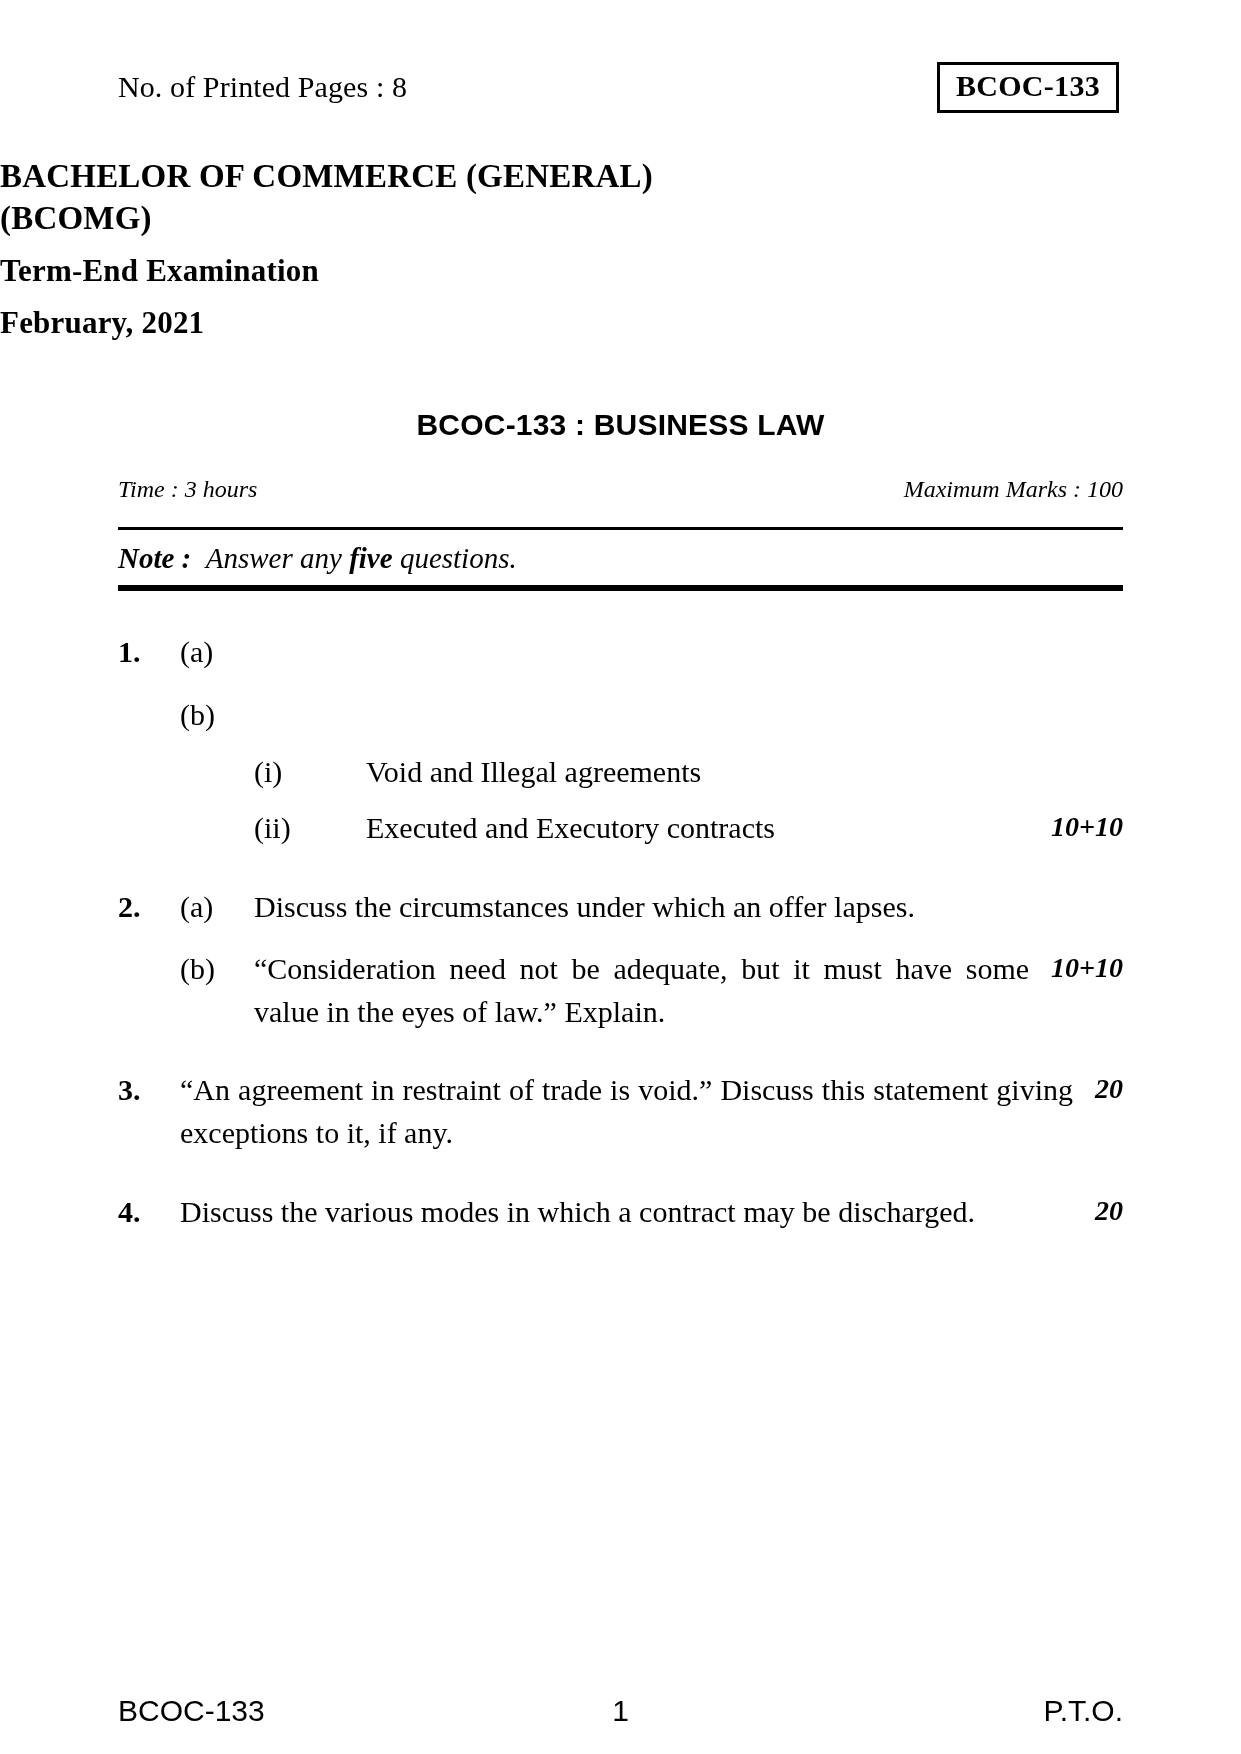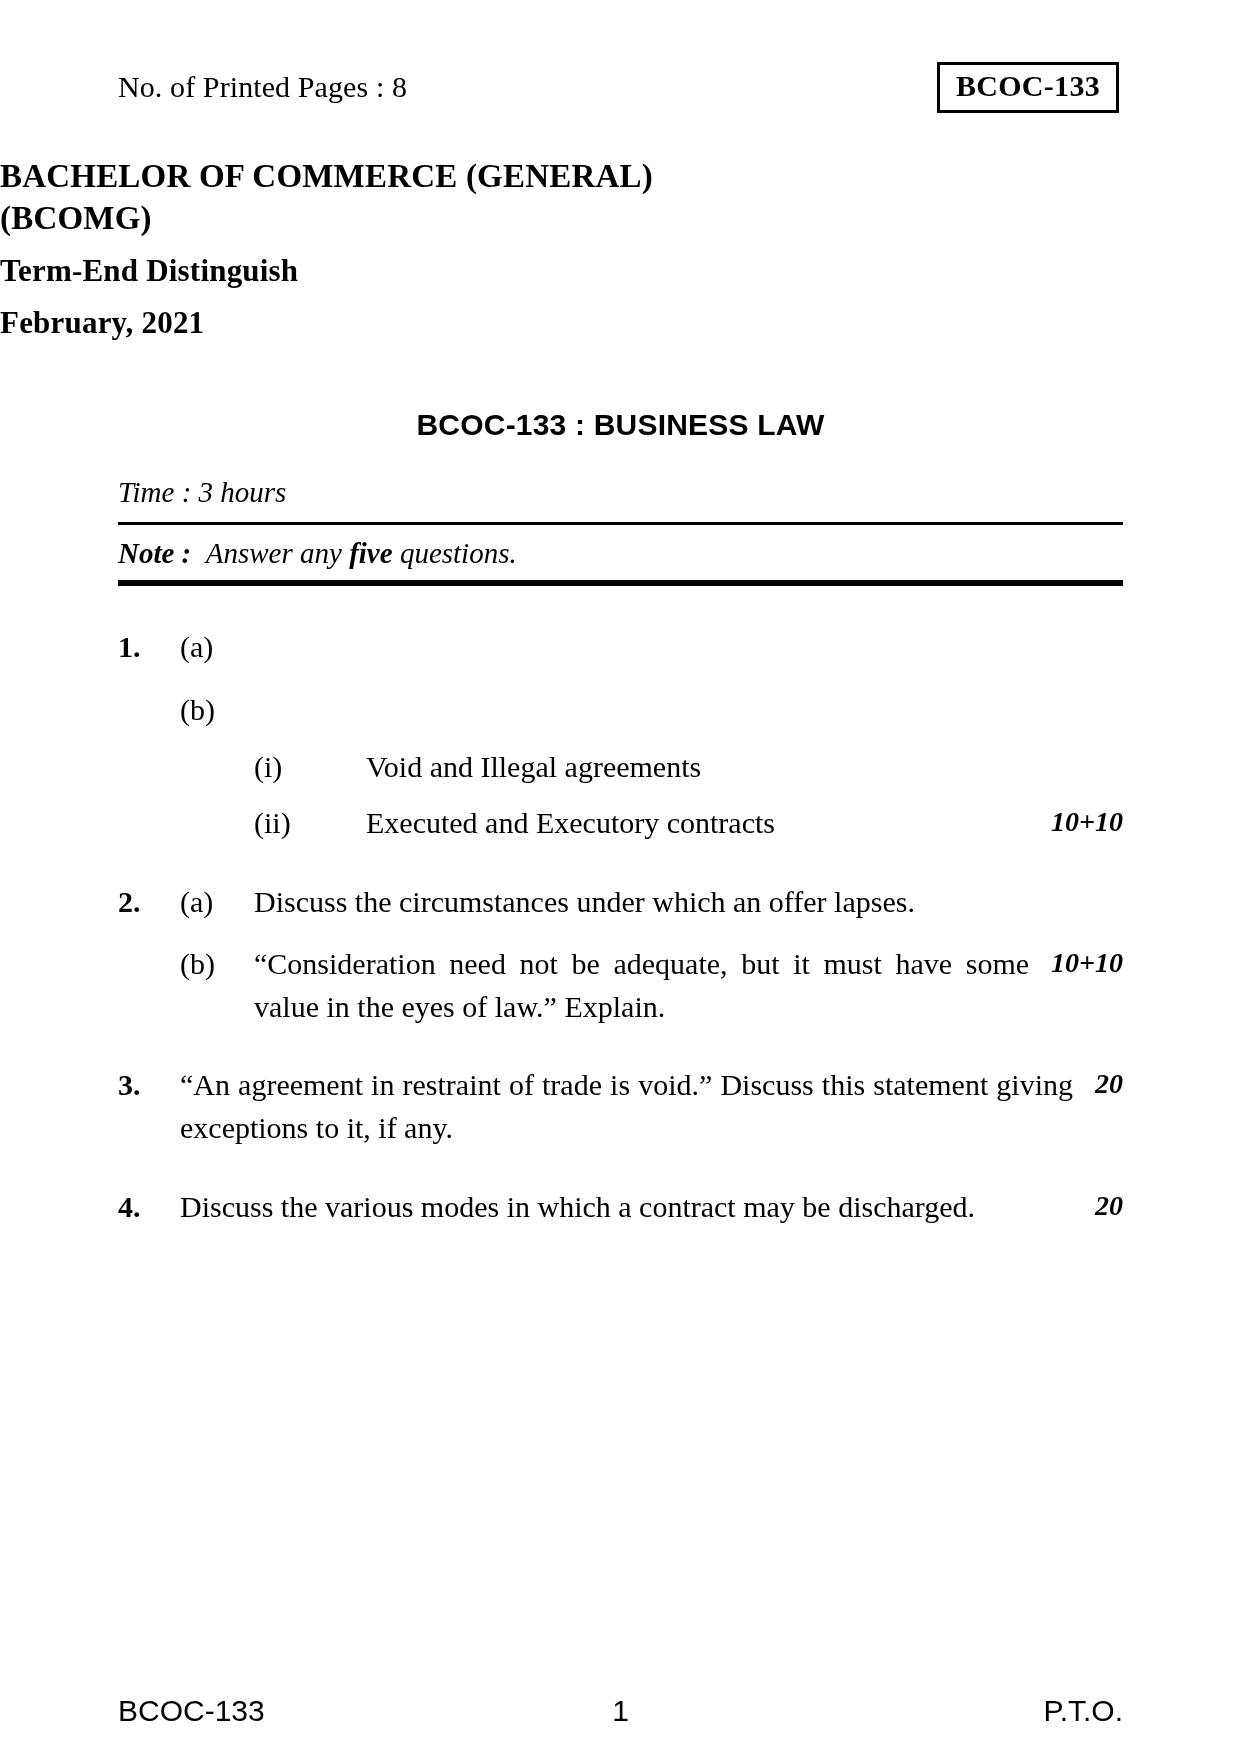--- a/index.html
+++ b/index.html
@@ -75,22 +75,22 @@
   
   .meta-wrap {
     margin: 34px 118px 0 118px;
   }
   .meta-row {
     display: flex;
     justify-content: space-between;
     align-items: baseline;
     font-family: "Liberation Serif", serif;
     font-style: italic;
-    font-size: 29px;
-    padding-bottom: 13px;
+    font-size: 24px;
+    padding-bottom: 24px;
   }
   .rule-single {
     border-top: 3px solid #000;
     margin-top: 0;
   }
   .note-row {
     font-family: "Liberation Serif", serif;
     font-style: italic;
     font-size: 29px;
     padding: 12px 0 10px 0;
@@ -190,29 +190,30 @@
 <div class="page">
 
   <div class="header-row">
     <div class="printed-pages">No. of Printed Pages : 8</div>
     <div class="code-box">BCOC-133</div>
   </div>
 
   <div class="title-block">
     <div class="title-line prog">BACHELOR OF COMMERCE (GENERAL)</div>
     <div class="title-line prog">(BCOMG)</div>
-    <div class="title-line term">Term-End Distinguish</div>
+    <div class="title-line term">Term-End Examination</div>
     <div class="title-line date">February, 2021</div>
   </div>
 
   <div class="subject-line">BCOC-133 : BUSINESS LAW</div>
 
   <div class="meta-wrap">
     <div class="meta-row">
       <span>Time : 3 hours</span>
+      <span>Maximum Marks : 100</span>
     </div>
     <div class="rule-single"></div>
 
     <div class="note-row">
       <span class="note-label">Note :</span>&nbsp;&nbsp;<span>Answer any</span>&nbsp;<span class="note-em">five</span>&nbsp;<span>questions.</span>
     </div>
     <div class="rule-double"></div>
   </div>
 
   <div class="questions">

